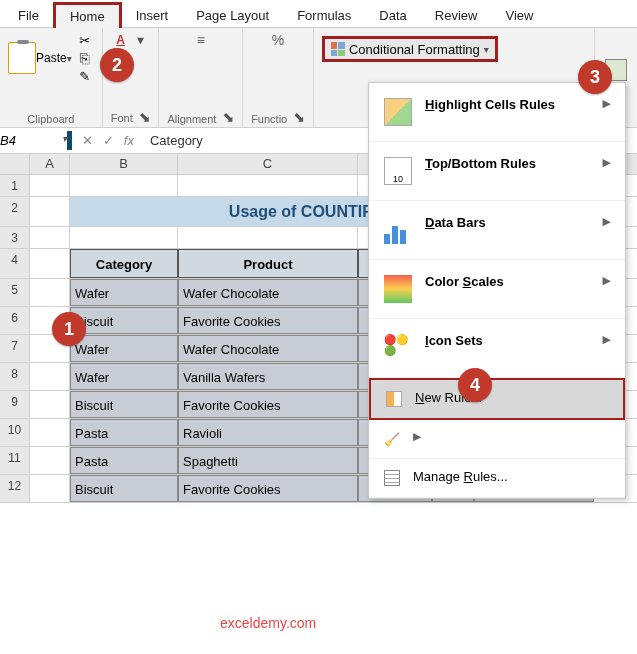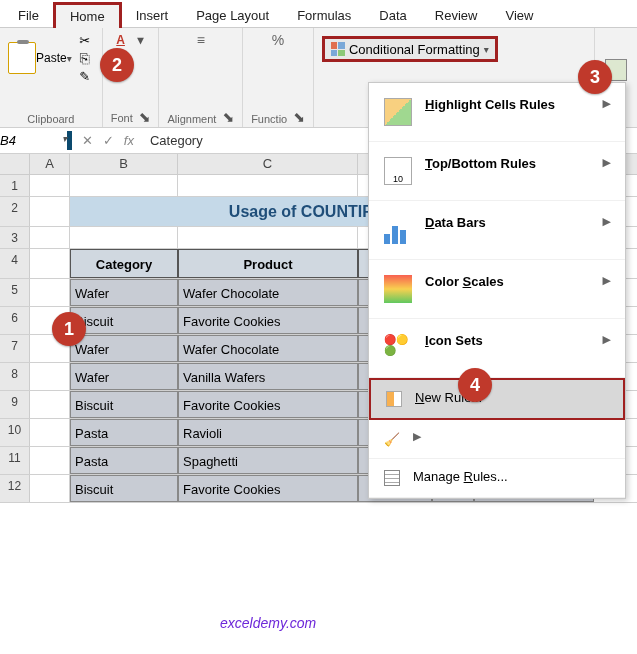--- a/index.html
+++ b/index.html
@@ -77,21 +77,21 @@
 .ic-hlcells { background: linear-gradient(135deg,#f8d080 50%,#a0d890 50%); border: 1px solid #aaa; width: 28px; height: 28px; }
 .ic-topbot { border: 1px solid #aaa; width: 28px; height: 28px; background: #fff; display: flex; align-items: flex-end; justify-content: center; font-size: 9px; }
 .ic-databar { width: 28px; height: 28px; display: flex; align-items: flex-end; gap: 2px; }
 .ic-databar span { width: 6px; background: #4a90d9; }
 .ic-colscale { width: 28px; height: 28px; background: linear-gradient(to bottom,#f86050,#f8d050,#60c860); }
 .ic-iconsets { width: 28px; height: 28px; display: flex; flex-wrap: wrap; gap: 1px; font-size: 10px; }
 .ic-newrule { width: 16px; height: 16px; background: linear-gradient(to right,#f8b050 50%,#fff 50%); border: 1px solid #aaa; }
 .ic-clear { width: 16px; height: 16px; display: flex; align-items: center; justify-content: center; }
 .ic-manage { width: 16px; height: 16px; border: 1px solid #888; background: repeating-linear-gradient(to bottom,#fff,#fff 3px,#aaa 3px,#aaa 4px); }
 
-.watermark { position: absolute; left: 220px; top: 615px; font-size: 14px; color: #6d28d9; font-style: italic; z-index: 5; }
+.watermark { position: absolute; left: 220px; top: 615px; font-size: 14px; color: #ef4444; z-index: 5; }
 .und { text-decoration: underline; }
 
 .cells-group { display: flex; flex-direction: column; align-items: center; justify-content: center; font-size: 12px; padding: 4px 10px; }
 .ins-ic { width: 22px; height: 22px; border: 1px solid #888; background: #dde8d0; margin-bottom: 2px; }
 </style>
 </head>
 <body>
 
 <div class="tabs">
   <div class="tab">File</div>

